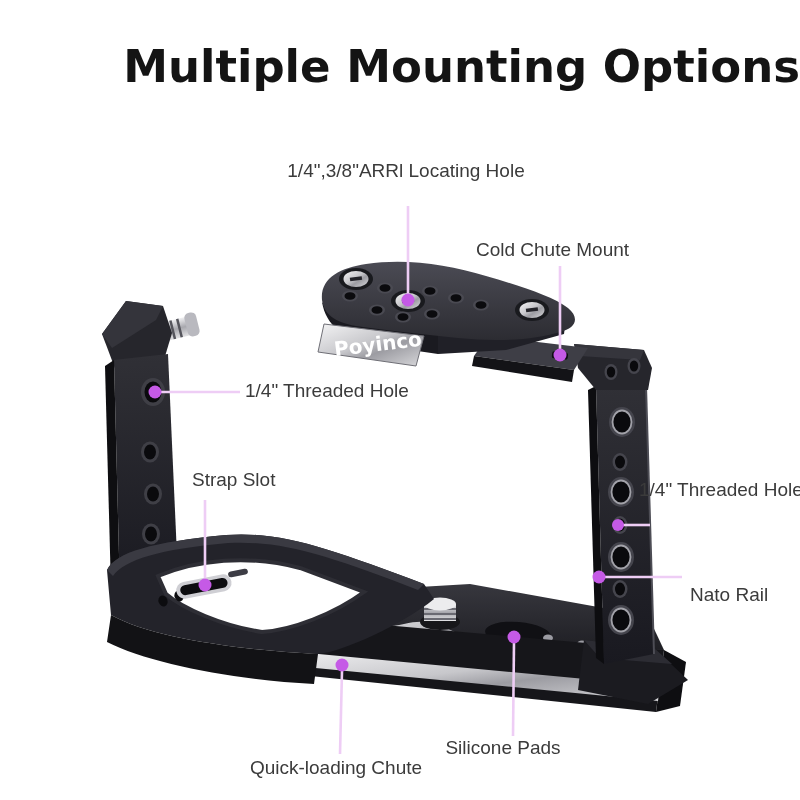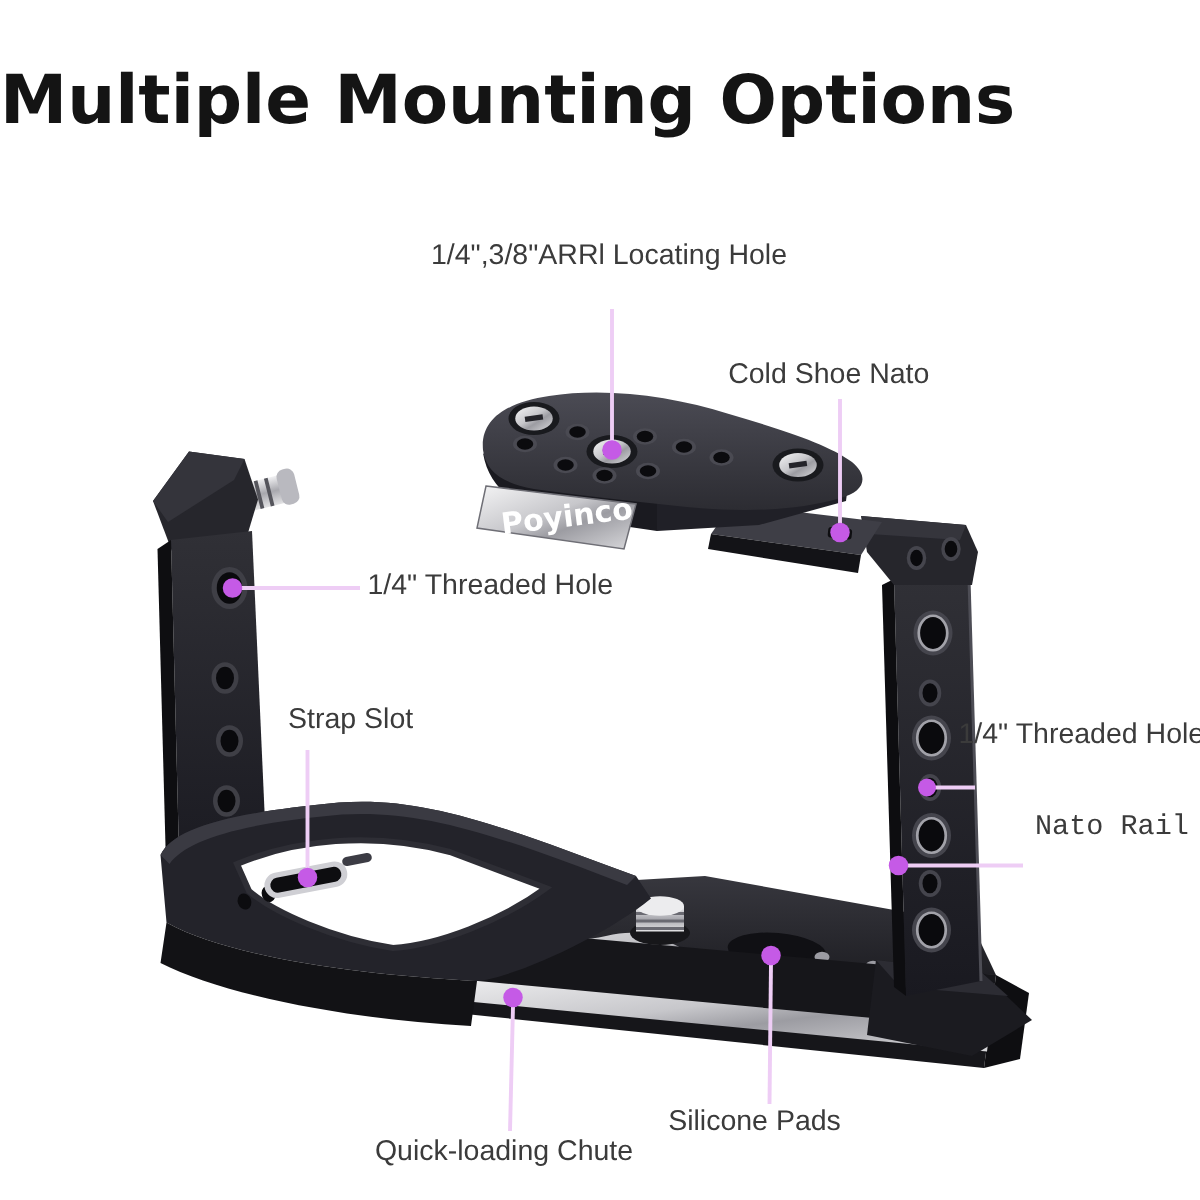--- a/index.html
+++ b/index.html
@@ -7,21 +7,21 @@
     --line:#eecdf5;
     --label-color:#3b3b3b;
     --title-color:#141414;
   }
   html,body{margin:0;padding:0;background:#ffffff;}
   .stage{
     position:relative;width:800px;height:800px;background:#ffffff;overflow:hidden;
     font-family:"Liberation Sans", sans-serif;
   }
   .page-title{
-    position:absolute;left:0;right:0;top:40px;text-align:left;
+    position:absolute;left:0;right:0;top:40px;text-align:right;
     font-size:45px;font-weight:700;letter-spacing:0px;color:var(--title-color);
     font-family:"DejaVu Sans","Liberation Sans",sans-serif;
   }
   .product-svg{position:absolute;left:0;top:0;}
   .callout-label{
     position:absolute;font-size:19px;color:var(--label-color);
     white-space:nowrap;line-height:1.2;
   }
   .center{text-align:center;}
 </style>
@@ -208,27 +208,27 @@
       <circle cx="205" cy="585" r="6.5"></circle>
       <circle cx="618" cy="525" r="6"></circle>
       <circle cx="599" cy="577" r="6.5"></circle>
       <circle cx="514" cy="637" r="6.5"></circle>
       <circle cx="342" cy="665" r="6.5"></circle>
     </g>
   </svg>
 
   <div class="callout-label center" style="left:283px;top:160px;width:246px;">1/4",3/8"ARRl Locating Hole</div>
 
-  <div class="callout-label center" style="left:470px;top:239px;width:165px;">Cold Shoe Nato</div>
+  <div class="callout-label center" style="left:470px;top:239px;width:165px;">Cold Chute Mount</div>
 
   <div class="callout-label" style="left:245px;top:380px;">1/4" Threaded Hole</div>
 
   <div class="callout-label" style="left:192px;top:469px;">Strap Slot</div>
 
   <div class="callout-label" style="left:639px;top:479px;">1/4" Threaded Hole</div>
 
-  <div class="callout-label" style="left:690px;top:540px;font-family:Liberation Mono, monospace;">Nato Rail</div>
+  <div class="callout-label" style="left:690px;top:584px;">Nato Rail</div>
 
   <div class="callout-label center" style="left:438px;top:737px;width:130px;">Silicone Pads</div>
 
   <div class="callout-label center" style="left:243px;top:757px;width:186px;">Quick-loading Chute</div>
 
 </div>
 
 </body></html>

